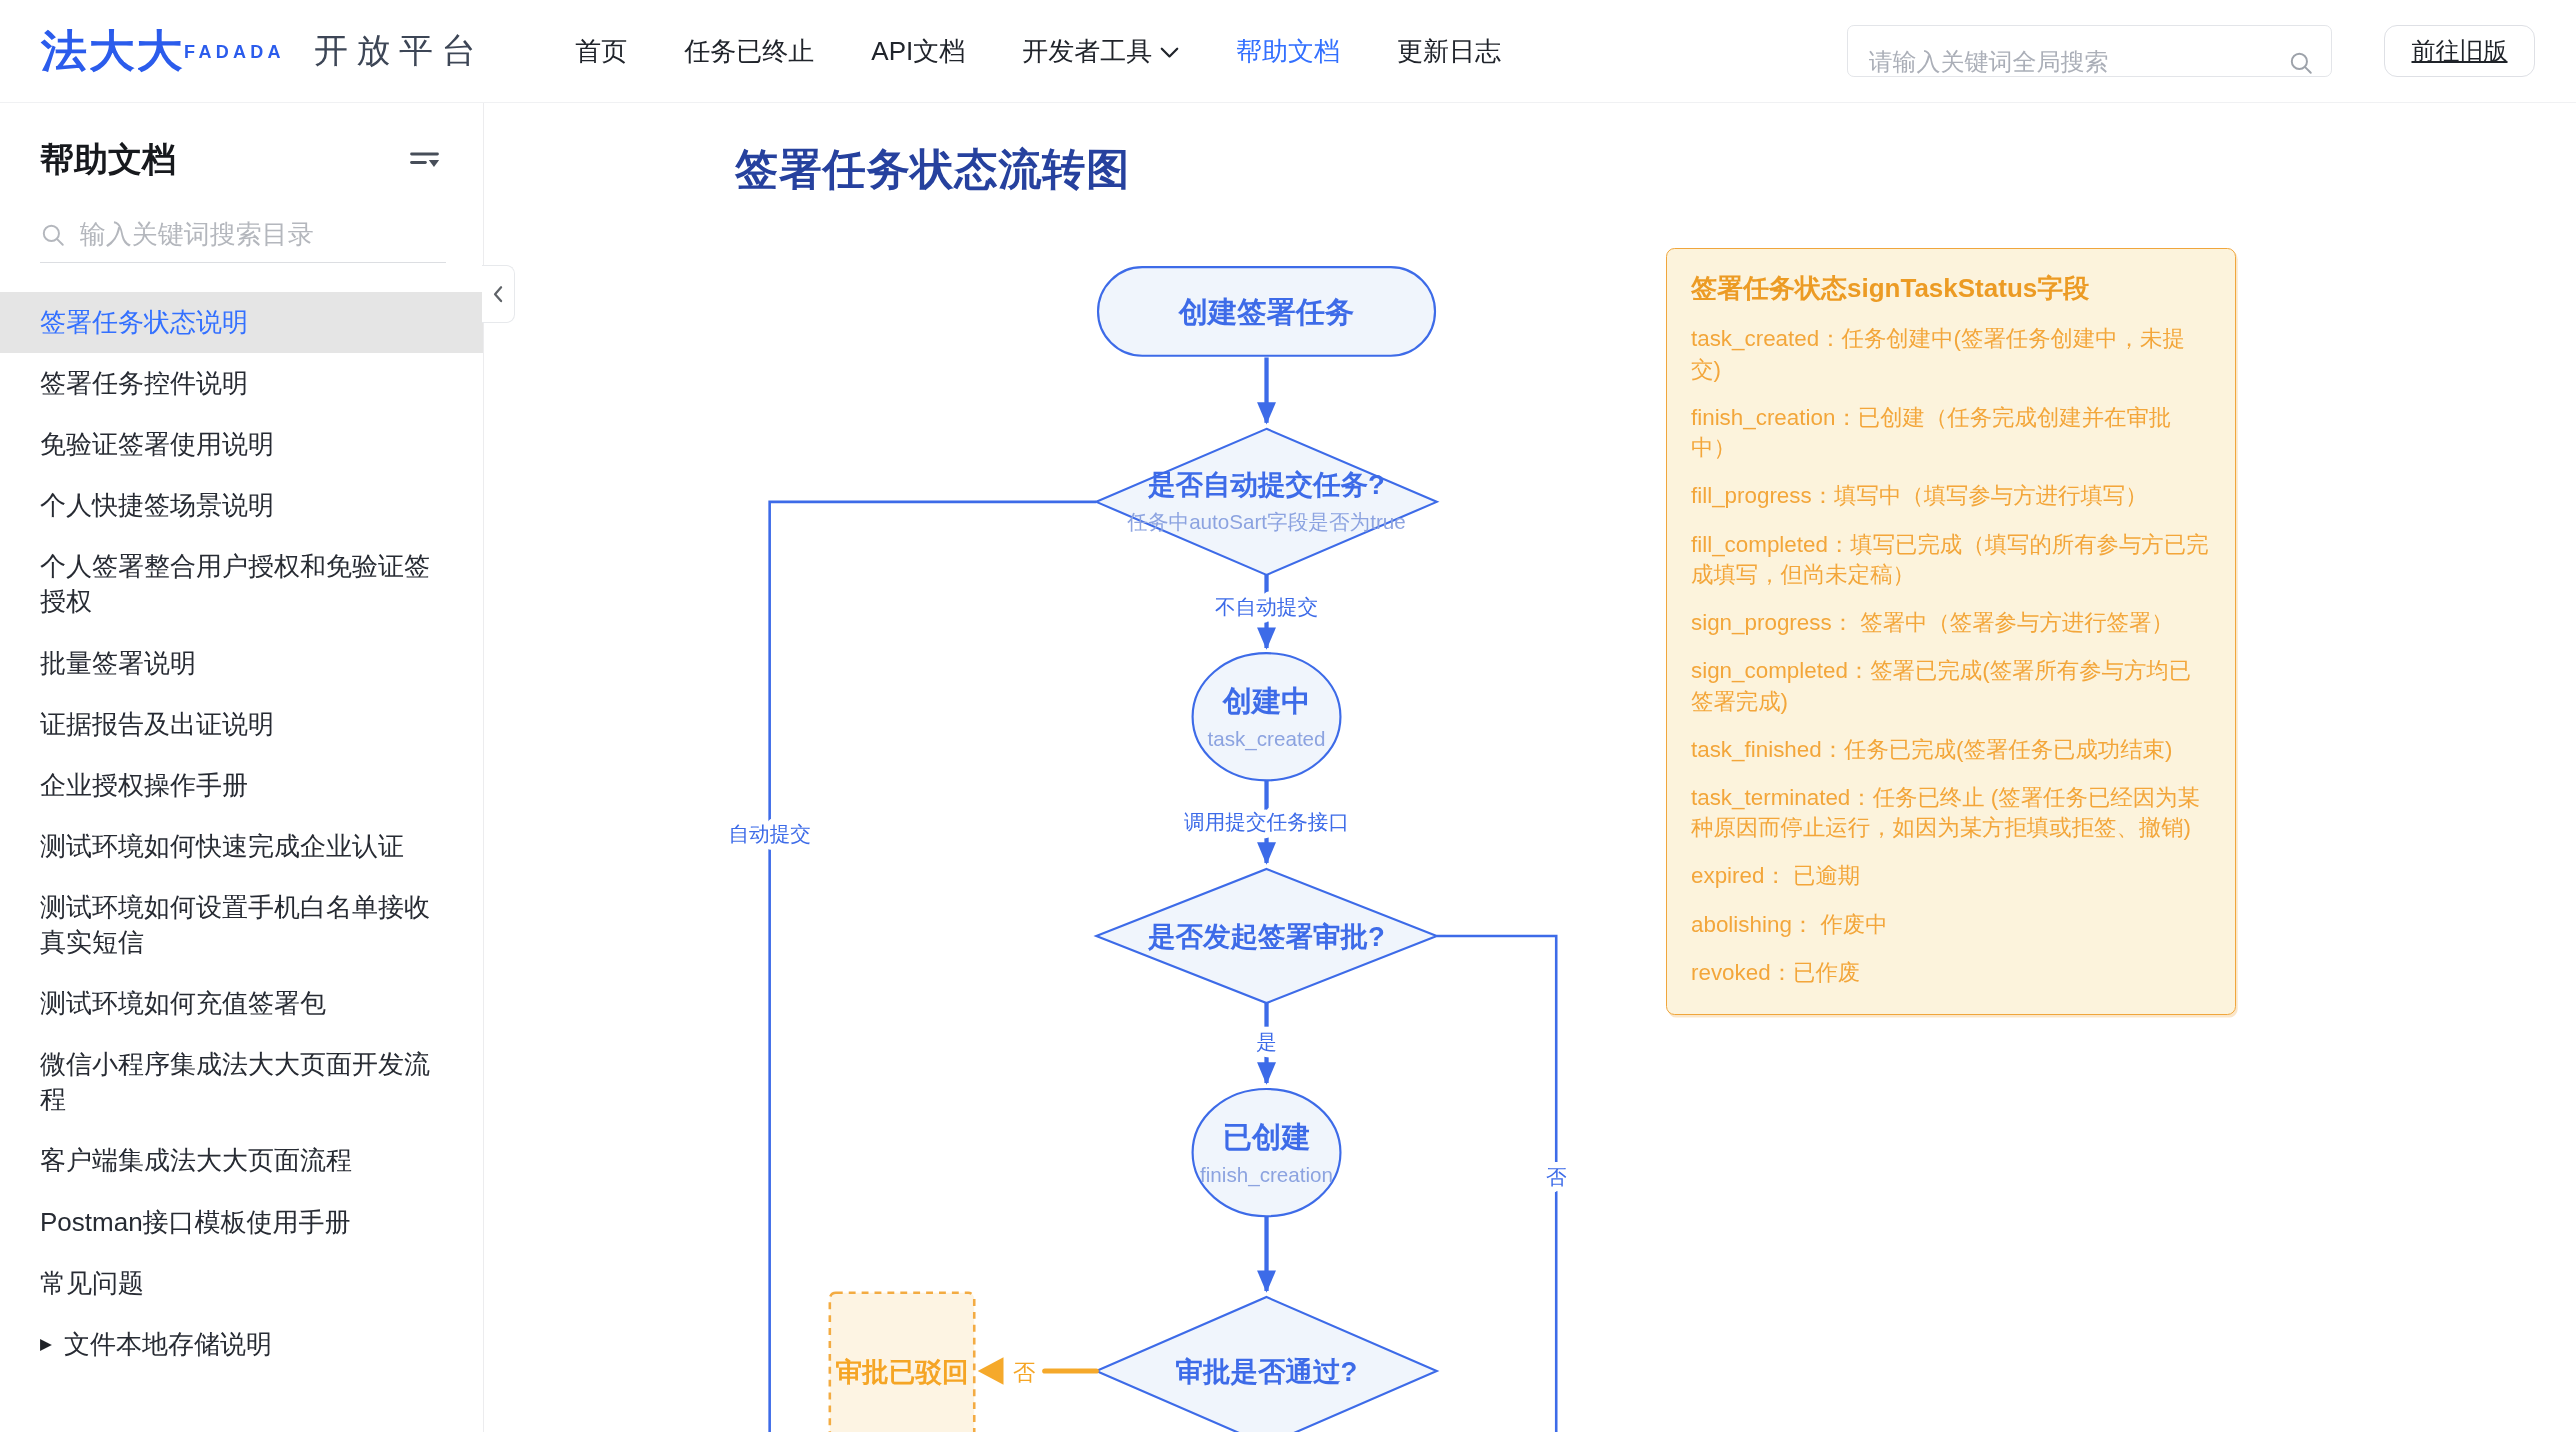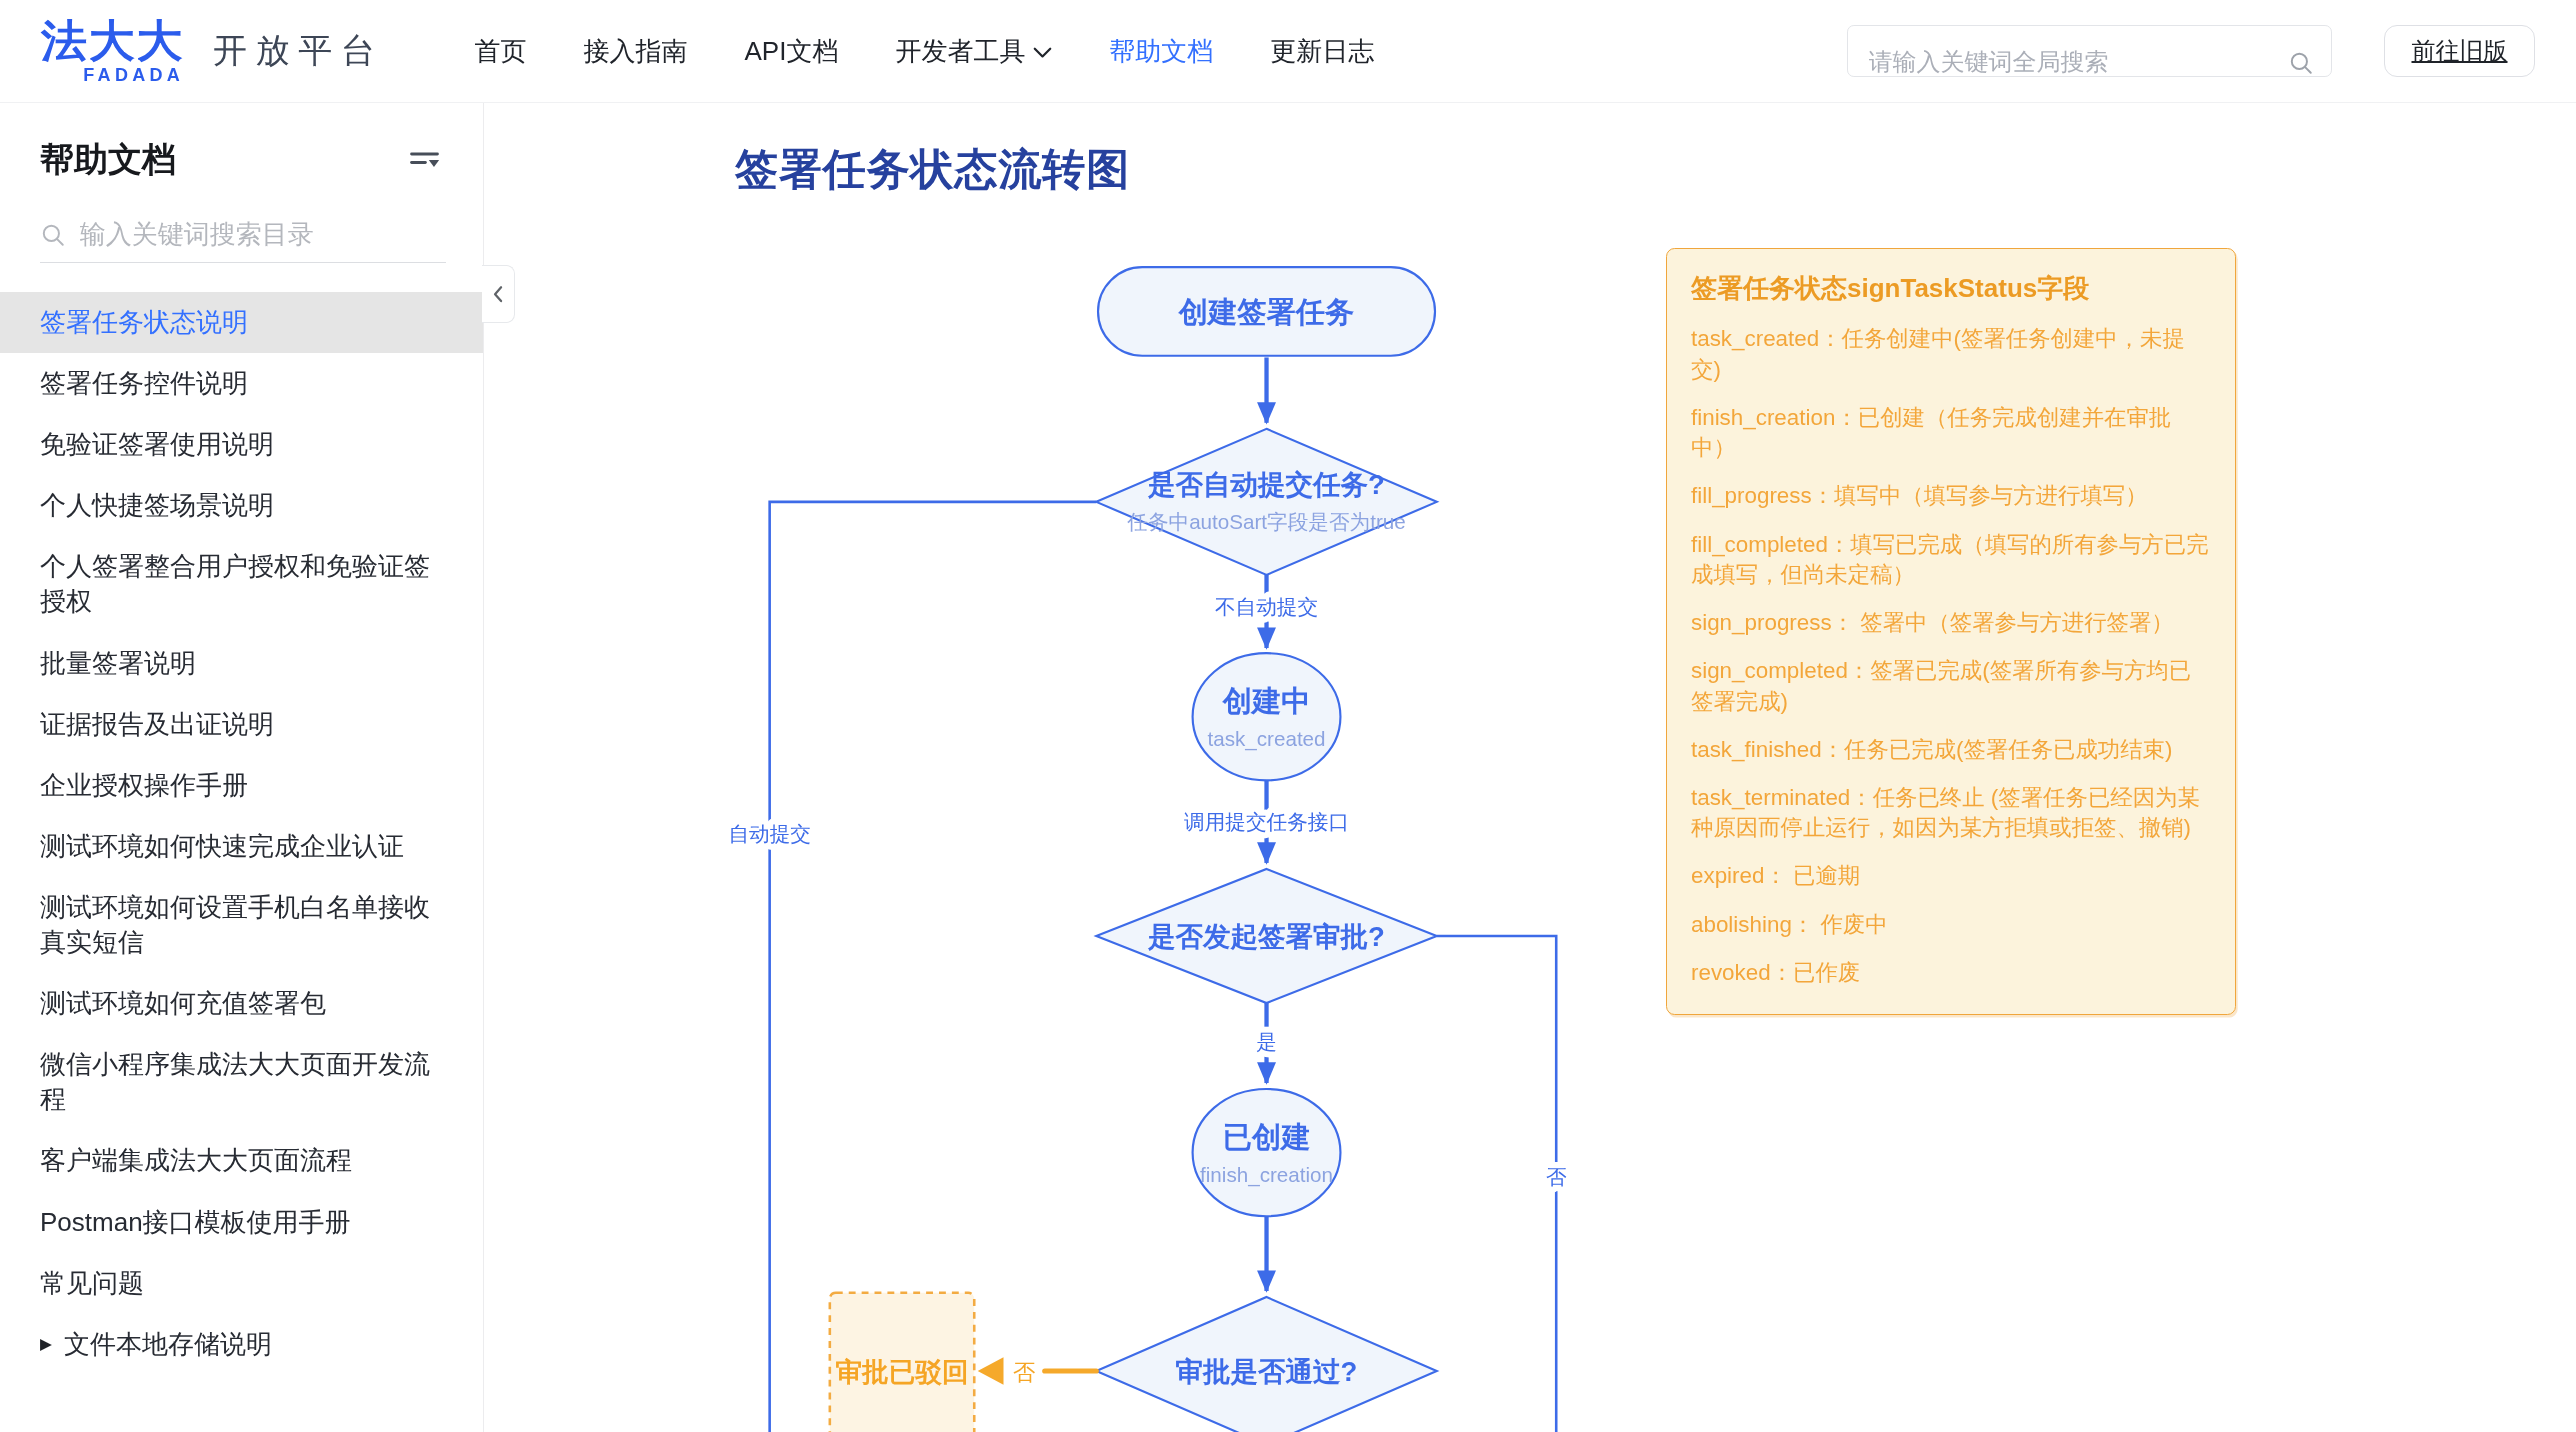--- a/index.html
+++ b/index.html
@@ -3,21 +3,21 @@
 <meta charset="utf-8">
 <style>
   * { margin:0; padding:0; box-sizing:border-box; }
   html,body { width:2576px; height:1432px; overflow:hidden; background:#fff;
               font-family:"Liberation Sans", sans-serif; }
   .app { width:2576px; height:1432px; display:flex; flex-direction:column; }
 
   
   header { height:103px; flex:0 0 103px; display:flex; align-items:center;
            padding:0 41px; border-bottom:0.9px solid #F0F1F3; background:#fff; }
-  .logo { display:flex; flex-direction:column; align-items:flex-end; cursor:pointer; }
+  .logo { display:flex; align-items:center; cursor:pointer; }
   .logo-cn { font-size:46px; font-weight:900; color:#2B5CEC; line-height:1;
              letter-spacing:1.7px; transform:scaleY(.96); }
   .logo-en { font-size:18px; font-weight:700; color:#2B5CEC; letter-spacing:4.3px;
              line-height:1; margin-top:2.6px; }
   .product { font-size:34px; color:#3D4656; letter-spacing:8.6px; margin-left:29px;
              font-weight:500; }
   nav { display:flex; align-items:center; margin-left:91px; gap:57px; }
   .nav-item { display:flex; align-items:center; gap:7.7px; font-size:26px;
               color:#20242B; cursor:pointer; text-decoration:none; }
   .nav-item.active { color:#3370FF; }
@@ -88,21 +88,21 @@
       <div class="logo-en">FADADA</div>
     </div>
     <div class="product">开放平台</div>
 
     <nav id="main-nav">
         <a class="nav-item">
     <span>首页</span>
 
   </a>
         <a class="nav-item">
-    <span>接入指南</span>
+    <span>任务已终止</span>
 
   </a>
         <a class="nav-item">
     <span>API文档</span>
 
   </a>
         <a class="nav-item">
     <span>开发者工具</span>
     <svg class="chev" viewBox="0 0 22 14">
       <polyline points="2,2 11,11 20,2" fill="none" stroke="currentColor" stroke-width="2.6" stroke-linecap="round" stroke-linejoin="round"></polyline>

